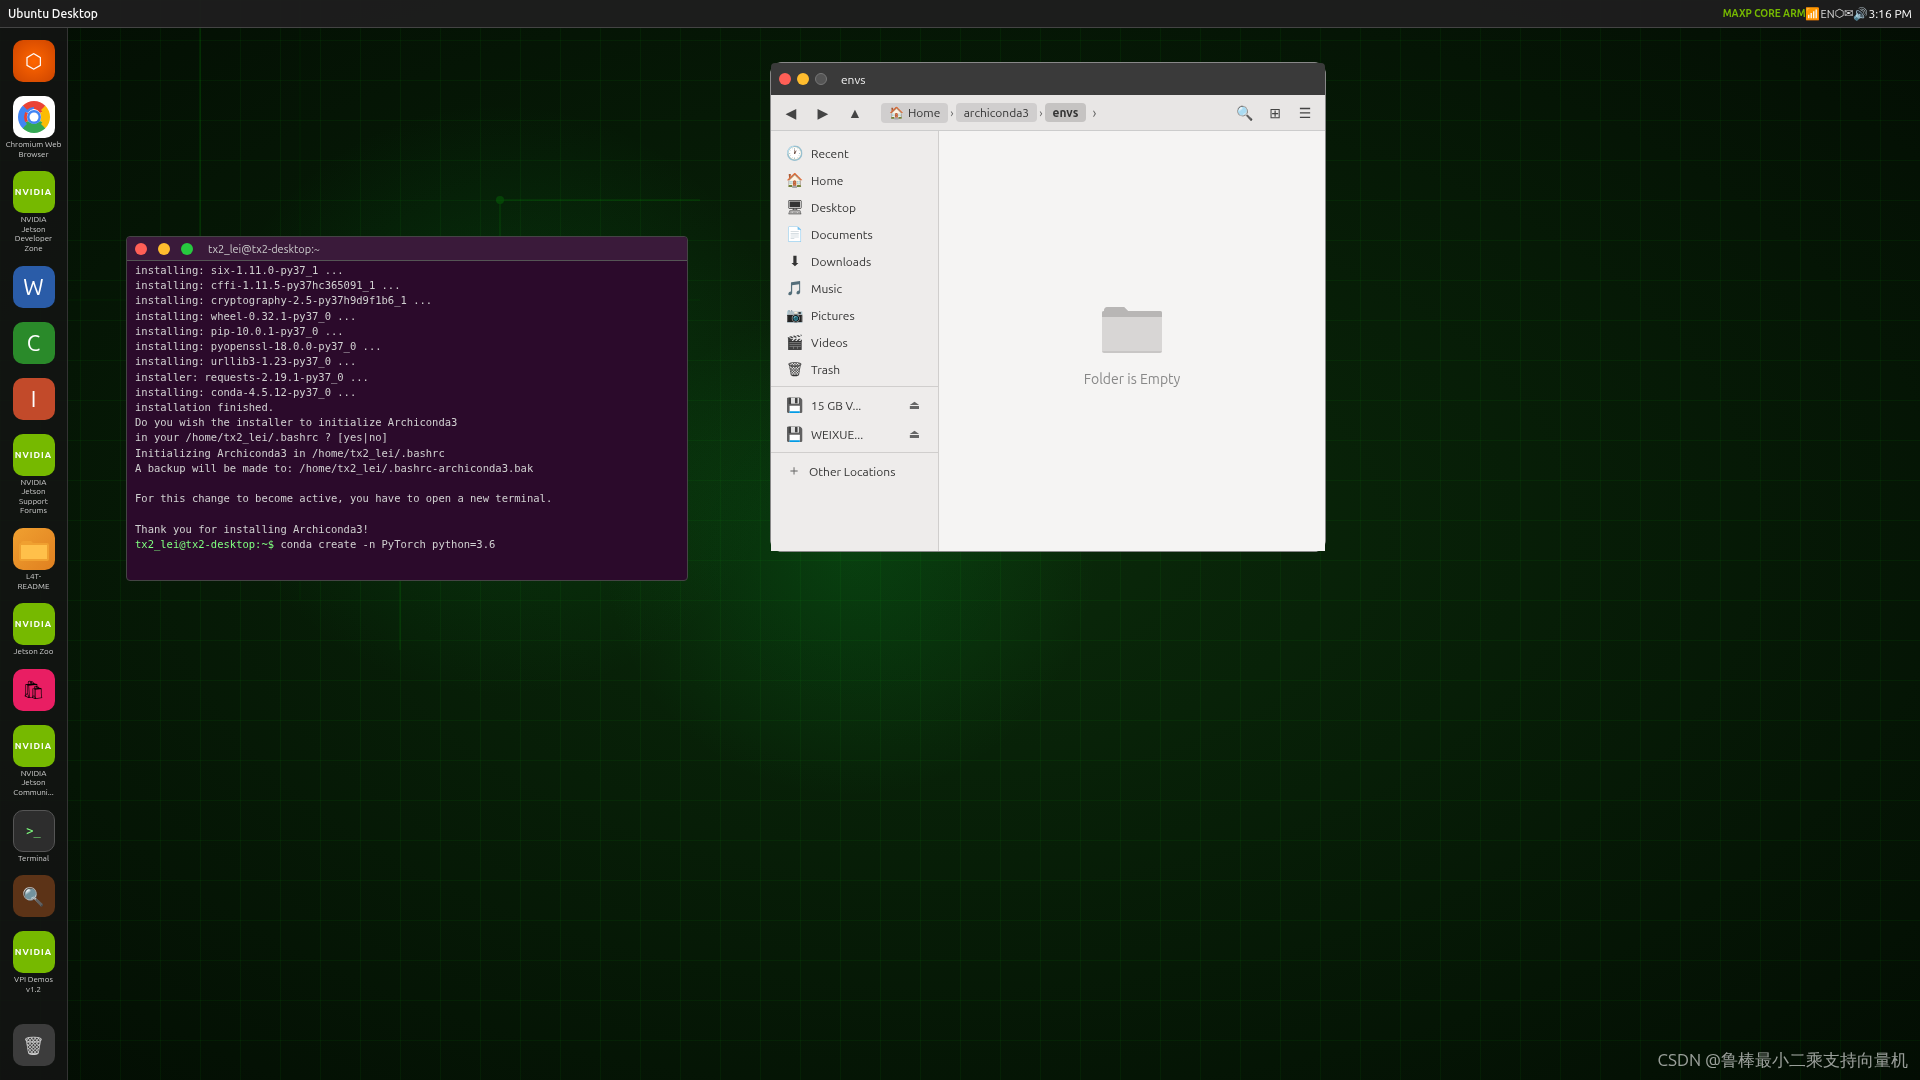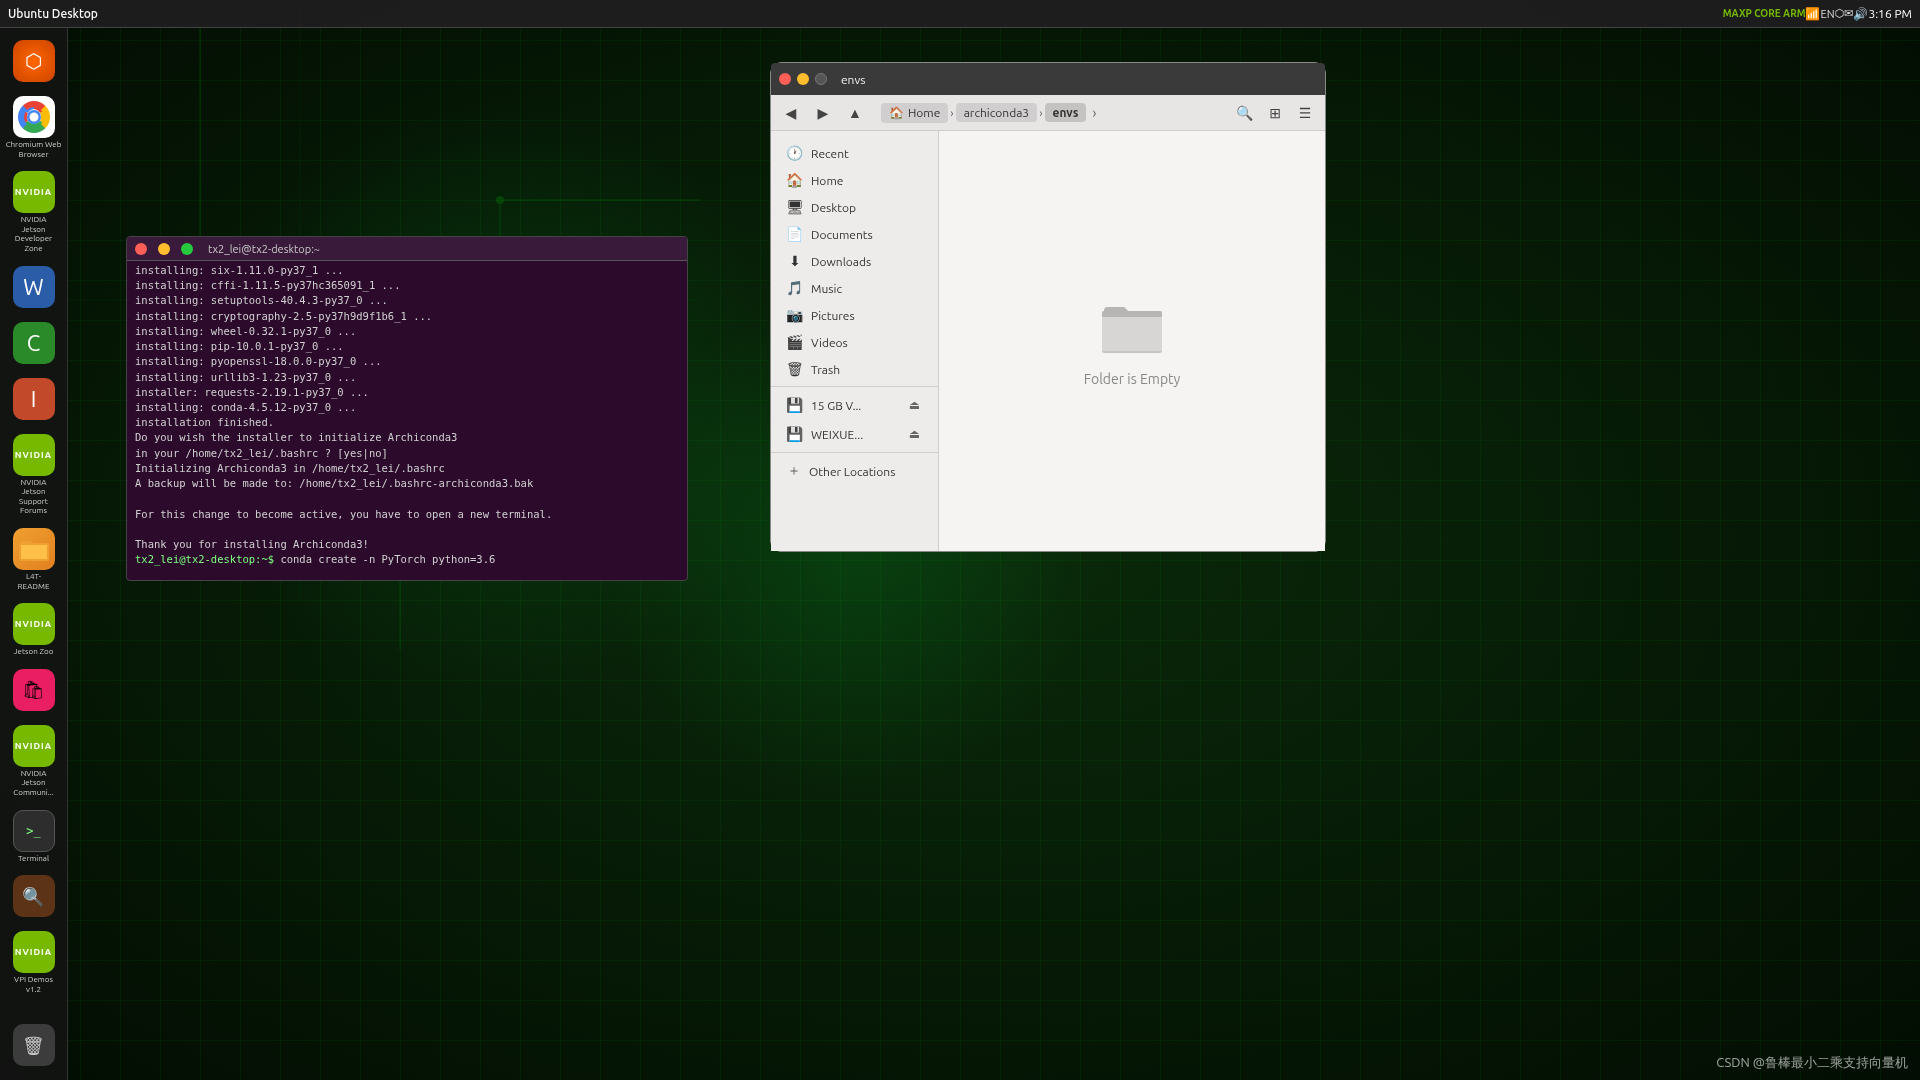--- a/index.html
+++ b/index.html
@@ -365,21 +365,21 @@
       color: #888;
       font-size: 14px;
     }
 
     
     #watermark {
       position: absolute;
       bottom: 8px;
       right: 12px;
       color: rgba(255,255,255,0.6);
-      font-size: 13px;
+      font-size: 17px;
       z-index: 5;
       margin-top: 7px;
     }
   </style>
 </head>
 <body>
 
 <div id="desktop">
 
   <div class="bg-glow" style="width:600px;height:600px;top:100px;left:200px;"></div>
@@ -534,21 +534,20 @@
 <div id="terminal-window">
   <div id="terminal-titlebar">
     <div class="win-btn win-btn-close"></div>
     <div class="win-btn win-btn-min"></div>
     <div class="win-btn win-btn-max"></div>
     <span id="terminal-title">tx2_lei@tx2-desktop:~</span>
   </div>
   <div id="terminal-content">
     <div class="term-line">installing: six-1.11.0-py37_1 ...</div>
     <div class="term-line">installing: cffi-1.11.5-py37hc365091_1 ...</div>
-    <div class="term-line">installing: setuptools-40.4.3-py37_0 ...</div>
     <div class="term-line">installing: cryptography-2.5-py37h9d9f1b6_1 ...</div>
     <div class="term-line">installing: wheel-0.32.1-py37_0 ...</div>
     <div class="term-line">installing: pip-10.0.1-py37_0 ...</div>
     <div class="term-line">installing: pyopenssl-18.0.0-py37_0 ...</div>
     <div class="term-line">installing: urllib3-1.23-py37_0 ...</div>
     <div class="term-line">installer: requests-2.19.1-py37_0 ...</div>
     <div class="term-line">installing: conda-4.5.12-py37_0 ...</div>
     <div class="term-line">installation finished.</div>
     <div class="term-line">Do you wish the installer to initialize Archiconda3</div>
     <div class="term-line">in your /home/tx2_lei/.bashrc ? [yes|no]</div>

